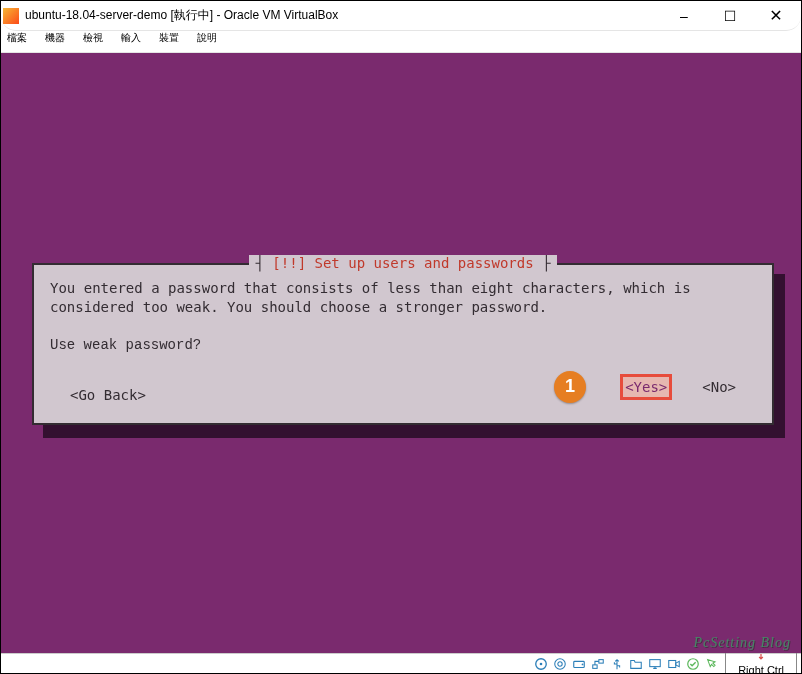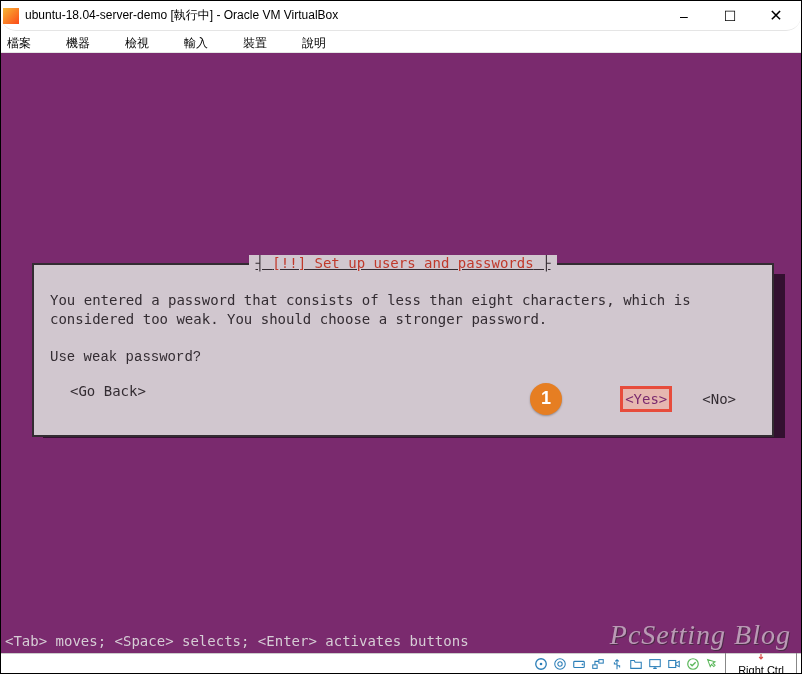--- a/index.html
+++ b/index.html
@@ -27,24 +27,24 @@
   margin-right: 6px;
   display: inline-block;
 }
 .title-text { font-size: 12px; color: #000; flex: 1; }
 .win-ctrl { width: 46px; height: 28px; display: flex; align-items: center; justify-content: center; font-size: 14px; color: #000; }
 .win-ctrl.close { font-size: 16px; }
 .menubar {
   height: 22px;
   background: #fff;
   display: flex;
-  align-items: flex-end;
+  align-items: flex-start;
   padding: 0 6px;
-  gap: 35px;
-  font-size: 12px;
+  gap: 18px;
+  font-size: 10px;
   border-bottom: 1px solid #e5e5e5;
 }
 .menubar span { color: #000; }
 .vm-screen {
   background: #7a2a6e;
   position: relative;
   height: 600px;
   font-family: "DejaVu Sans Mono", "Liberation Mono", "Courier New", monospace;
   font-size: 14px;
   overflow: hidden;
@@ -67,44 +67,42 @@
   padding: 10px 16px 20px;
   color: #332c32;
 }
 .dialog-title-bar {
   position: absolute;
   top: -10px;
   left: 0;
   right: 0;
   text-align: center;
   font-weight: normal;
-  text-decoration: underline;
 }
 .dialog-title-bar .no-bg {
   background: #d1c7cf;
   padding: 0 6px;
 }
 .dialog-title-text { color: #c0392b; }
-.dialog-body { margin-top: 16px; line-height: 1.35; white-space: pre-wrap; }
+.dialog-body { margin-top: 4px; line-height: 1.35; white-space: pre-wrap; }
 .dialog-prompt { margin-top: 20px; font-family: Liberation Mono, monospace; }
 .dialog-buttons {
   margin-top: 18px;
   display: flex;
   justify-content: space-between;
-  align-items: flex-start;
+  align-items: flex-end;
   padding: 0 20px 0 20px;
 }
 .btn-right-group { display: flex; gap: 30px; align-items: center; }
 .tui-btn { color: #332c32; }
 .tui-btn.selected {
   border: 3px solid #e74c3c;
   background: #e6b7b0;
   color: #7a2a6e;
   padding: 2px 2px;
-  margin-left: 24px;
 }
 .callout-badge {
   width: 32px; height: 32px;
   border-radius: 50%;
   background: #e67e22;
   color: #fff;
   display: flex;
   align-items: center;
   justify-content: center;
   font-family: Arial, sans-serif;
@@ -117,25 +115,25 @@
   position: absolute;
   bottom: 4px;
   left: 4px;
   color: #d6cdd5;
   font-size: 14px;
 }
 .watermark {
   position: absolute;
   bottom: 2px;
   right: 10px;
-  color: #e5e5e5;
+  color: #22c55e;
   opacity: 0.6;
   font-family: Georgia, serif;
   font-style: italic;
-  font-size: 28px;
+  font-size: 14px;
   text-shadow: 1px 1px 0 #2c2c2c;
   letter-spacing: 1px;
 }
 .statusbar {
   height: 20px;
   background: #fff;
   border-top: 1px solid #ccc;
   display: flex;
   align-items: center;
   justify-content: flex-end;
@@ -193,21 +191,20 @@
     <div class="dialog-prompt">Use weak password?</div>
     <div class="dialog-buttons">
       <span class="tui-btn">&lt;Go Back&gt;</span>
       <span class="btn-right-group">
         <span class="callout-badge">1</span>
         <span class="tui-btn selected">&lt;Yes&gt;</span>
         <span class="tui-btn">&lt;No&gt;</span>
       </span>
     </div>
   </div>
-  <div class="hint-line">&lt;Tab&gt; moves; &lt;Space&gt; selects; &lt;Enter&gt; activates buttons</div>
   <div class="watermark">PcSetting Blog</div>
 </div>
 
 <div class="statusbar">
   <span class="sicon">
     <svg viewBox="0 0 16 16">
         <circle cx="8" cy="8" r="6" fill="none" stroke="#2c7fb8" stroke-width="1.5"></circle>
         <circle cx="8" cy="8" r="1.5" fill="#2c7fb8"></circle>
       </svg>
   </span>

